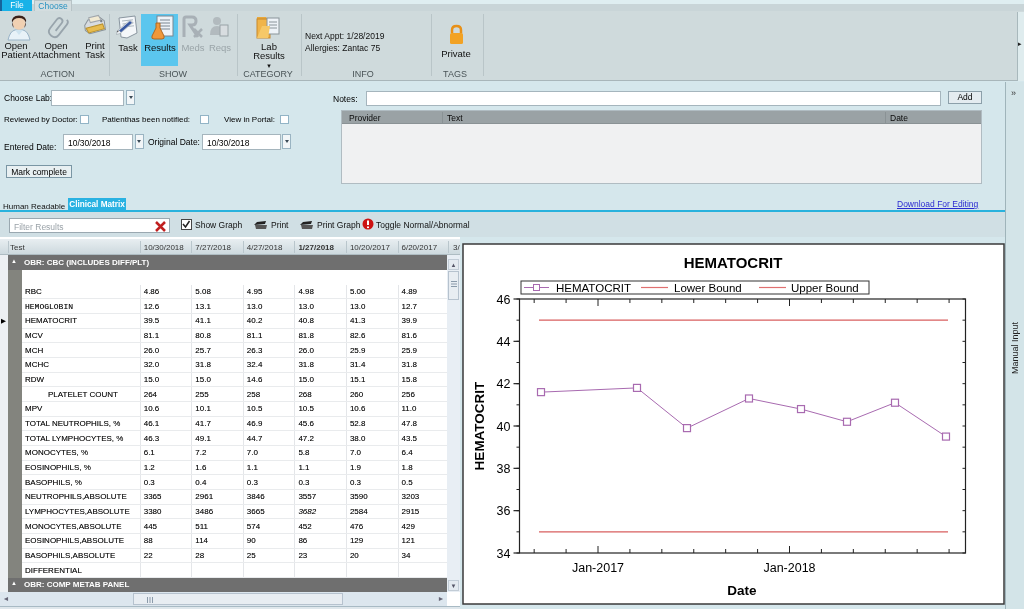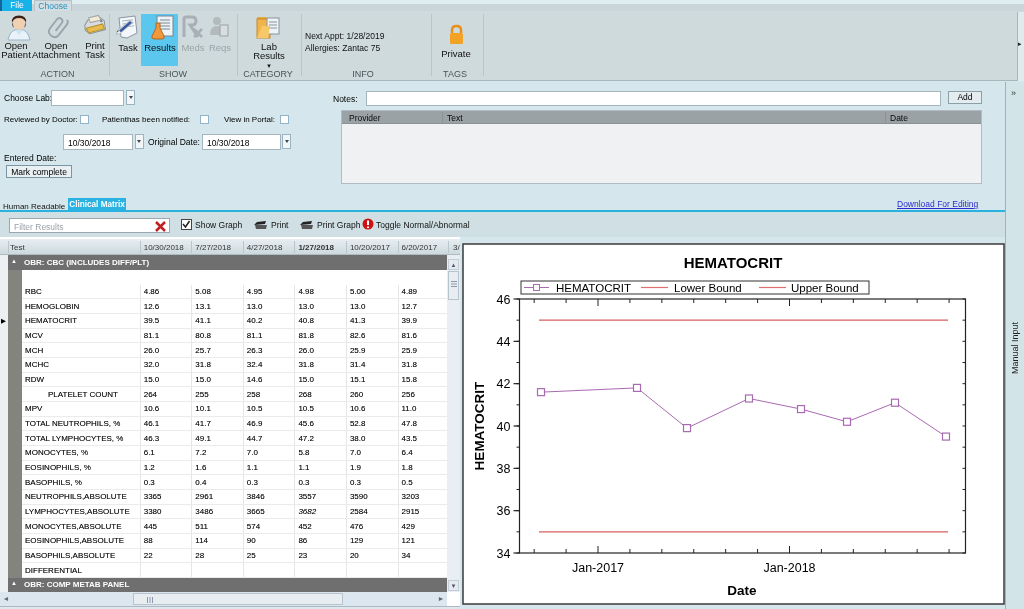--- a/index.html
+++ b/index.html
@@ -166,21 +166,21 @@
 <div class="abs" id="form">
   <label class="abs" style="left:4px; top:11px;">Choose Lab:</label>
   <div class="inp" style="left:51px; top:8px; width:73px; height:16px;"></div>
     <div class="ddb" style="left:126px; top:8px;"></div>
   <label class="abs" style="left:4px; top:32.5px; font-size:8px;">Reviewed by Doctor:</label>
   <div class="cb" style="left:80px; top:33px;"></div>
   <label class="abs" style="left:102px; top:32.5px; font-size:8px;">Patienthas been notified:</label>
   <div class="cb" style="left:200px; top:33px;"></div>
   <label class="abs" style="left:224px; top:32.5px; font-size:8px;">View in Portal:</label>
   <div class="cb" style="left:280px; top:33px;"></div>
-  <label class="abs" style="left:4px; top:71px;">Entered Date:</label>
+  <label class="abs" style="left:4px; top:60px;">Entered Date:</label>
   <div class="inp" style="left:63px; top:52px; width:70px; height:16px;">
       <span style="position:absolute;left:4px;top:3px;font-size:8.5px;">10/30/2018</span>
     </div>
     <div class="ddb" style="left:134.5px; top:52px;"></div>
   <label class="abs" style="left:148px; top:54.5px;">Original Date:</label>
   <div class="inp" style="left:202px; top:52px; width:79px; height:16px;">
       <span style="position:absolute;left:4px;top:3px;font-size:8.5px;">10/30/2018</span>
     </div>
     <div class="ddb" style="left:282px; top:52px;"></div>
   <div class="abs" id="markbtn">Mark complete</div>
@@ -267,21 +267,21 @@
       <span style="left:328.4px;">5.00</span>
       <span style="left:380px;">4.89</span>
       <div class="vline" style="left:118.19999999999999px;"></div>
       <div class="vline" style="left:169.8px;"></div>
       <div class="vline" style="left:221.3px;"></div>
       <div class="vline" style="left:272.9px;"></div>
       <div class="vline" style="left:324.4px;"></div>
       <div class="vline" style="left:376px;"></div>
     </div>
     <div class="grow" style="top:62.32px;">
-      <span style="left:3.5px;">HEMOGLOBIN</span>
+      <span style="left:3.5px;font-family:Liberation Mono, monospace;">HEMOGLOBIN</span>
       <span style="left:122.19999999999999px;">12.6</span>
       <span style="left:173.8px;">13.1</span>
       <span style="left:225.3px;">13.0</span>
       <span style="left:276.9px;">13.0</span>
       <span style="left:328.4px;">13.0</span>
       <span style="left:380px;">12.7</span>
       <div class="vline" style="left:118.19999999999999px;"></div>
       <div class="vline" style="left:169.8px;"></div>
       <div class="vline" style="left:221.3px;"></div>
       <div class="vline" style="left:272.9px;"></div>

